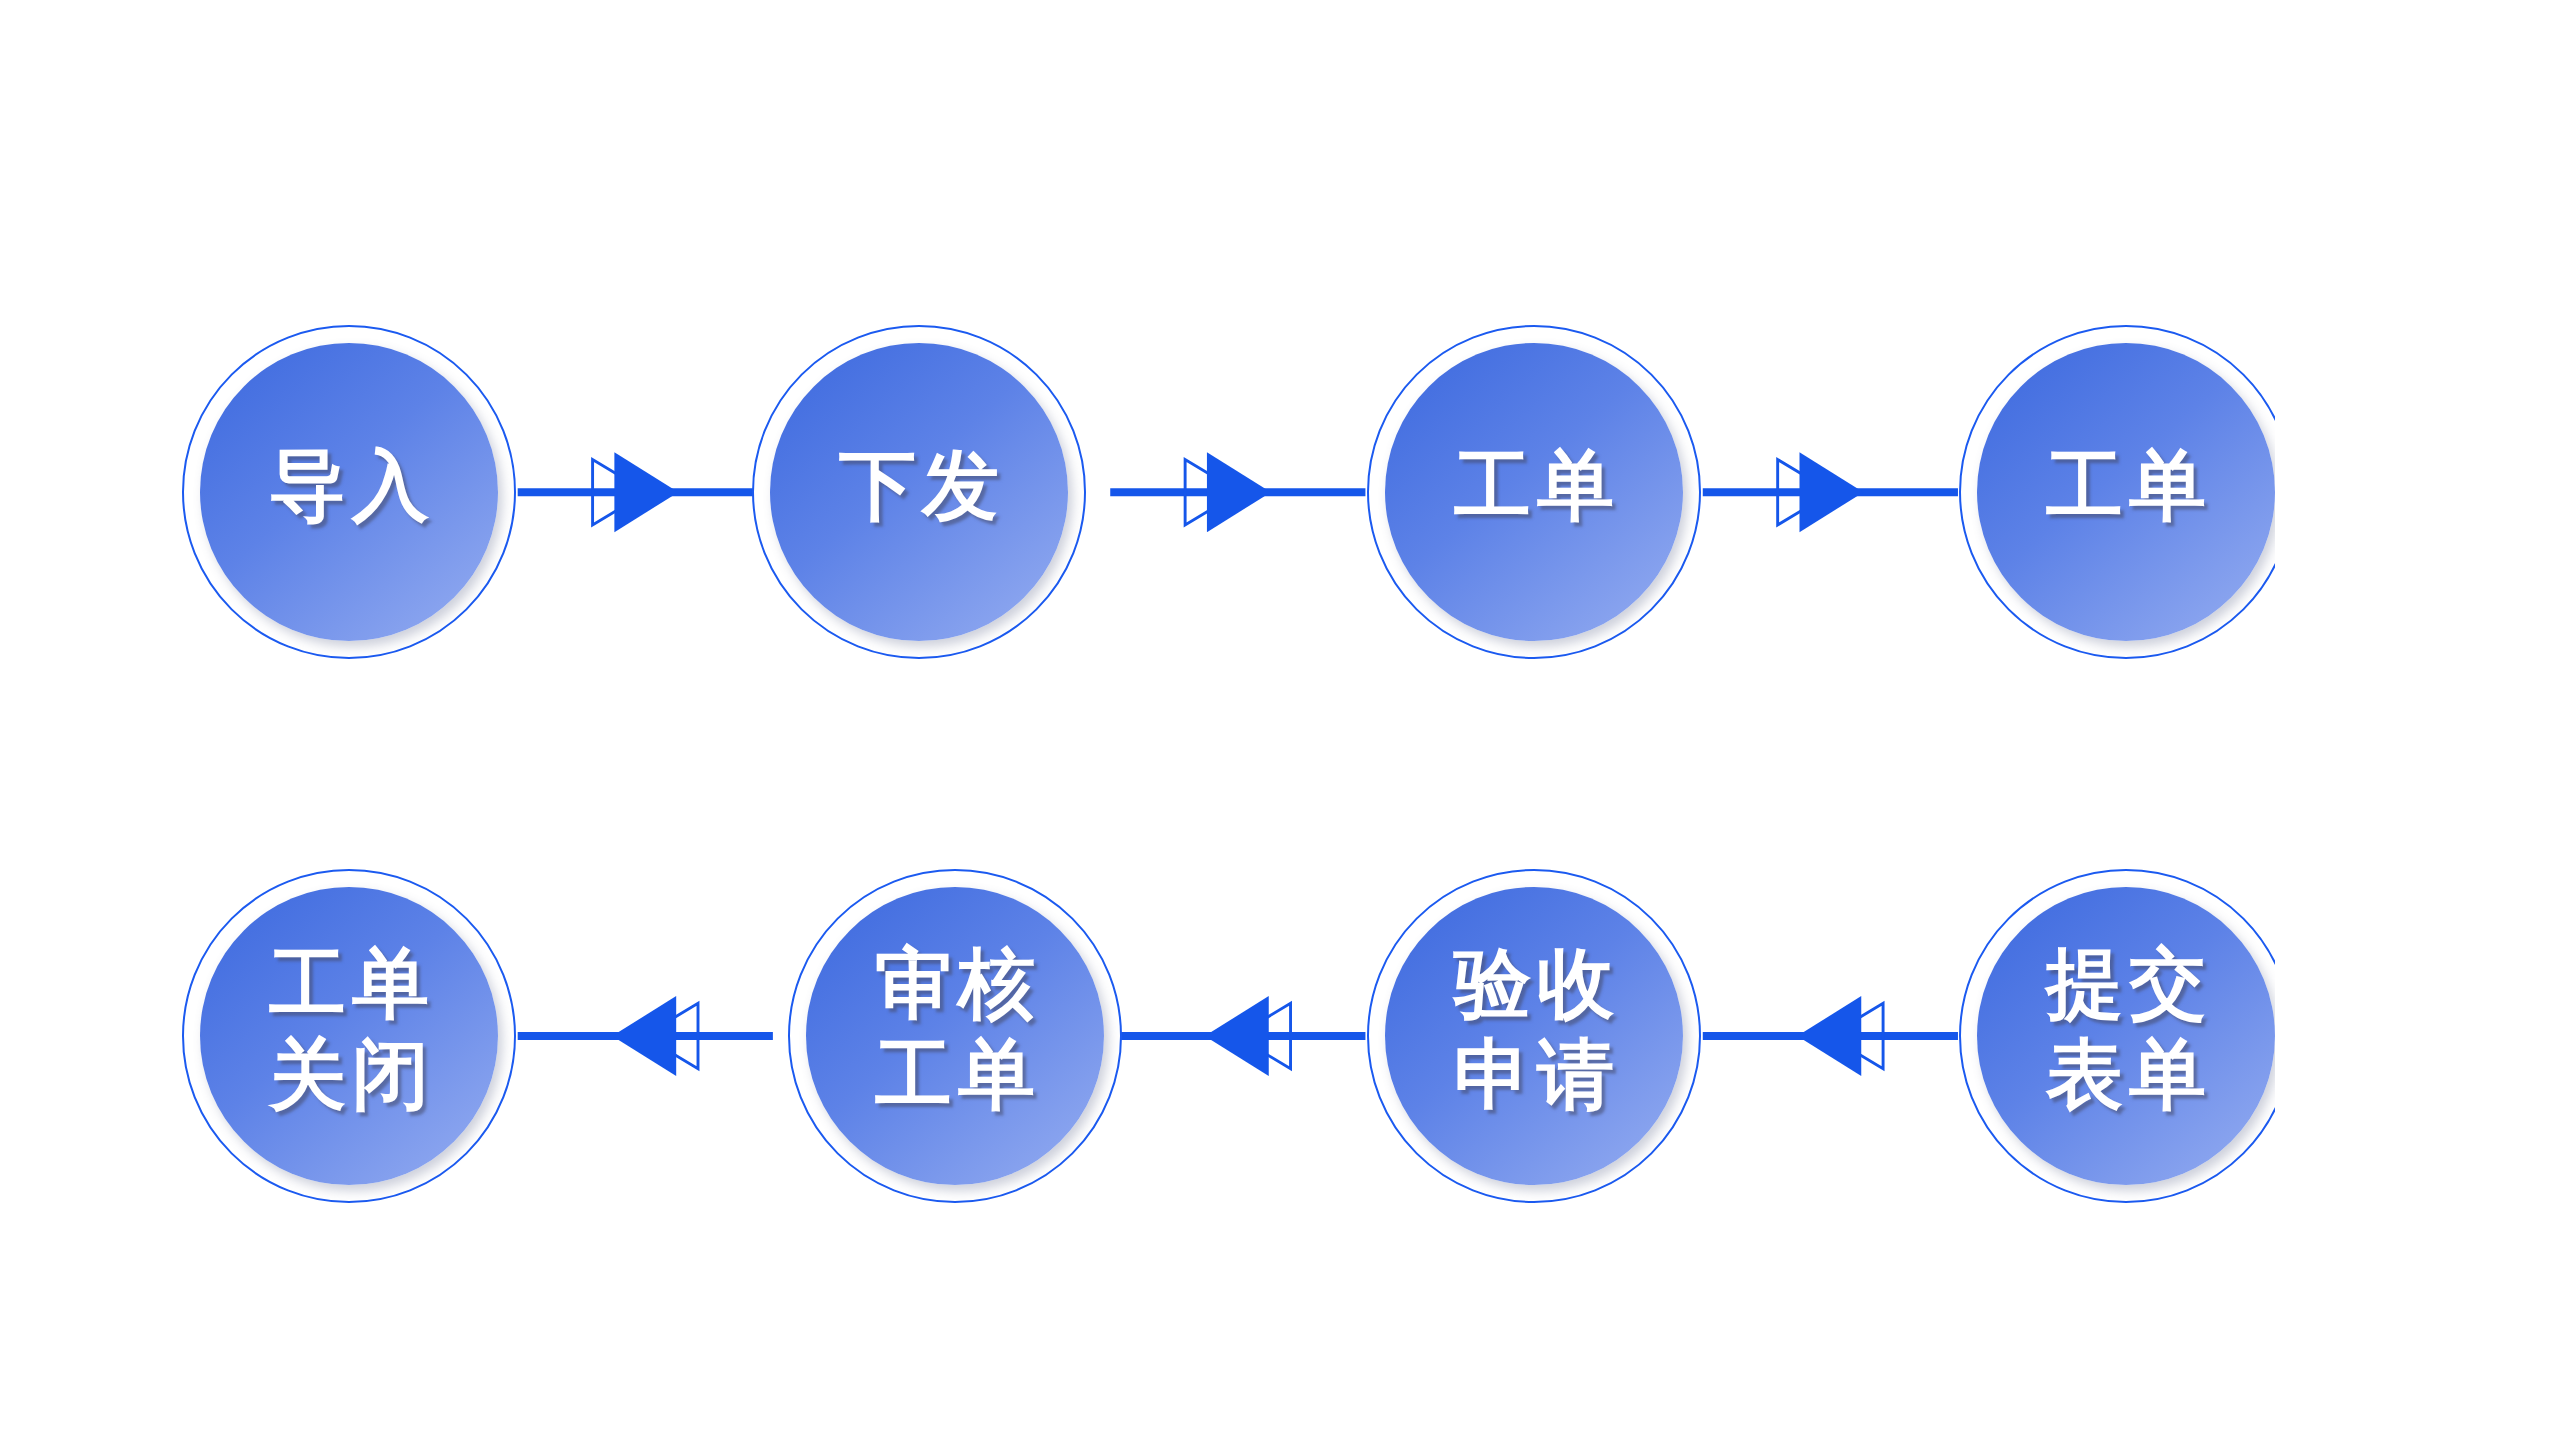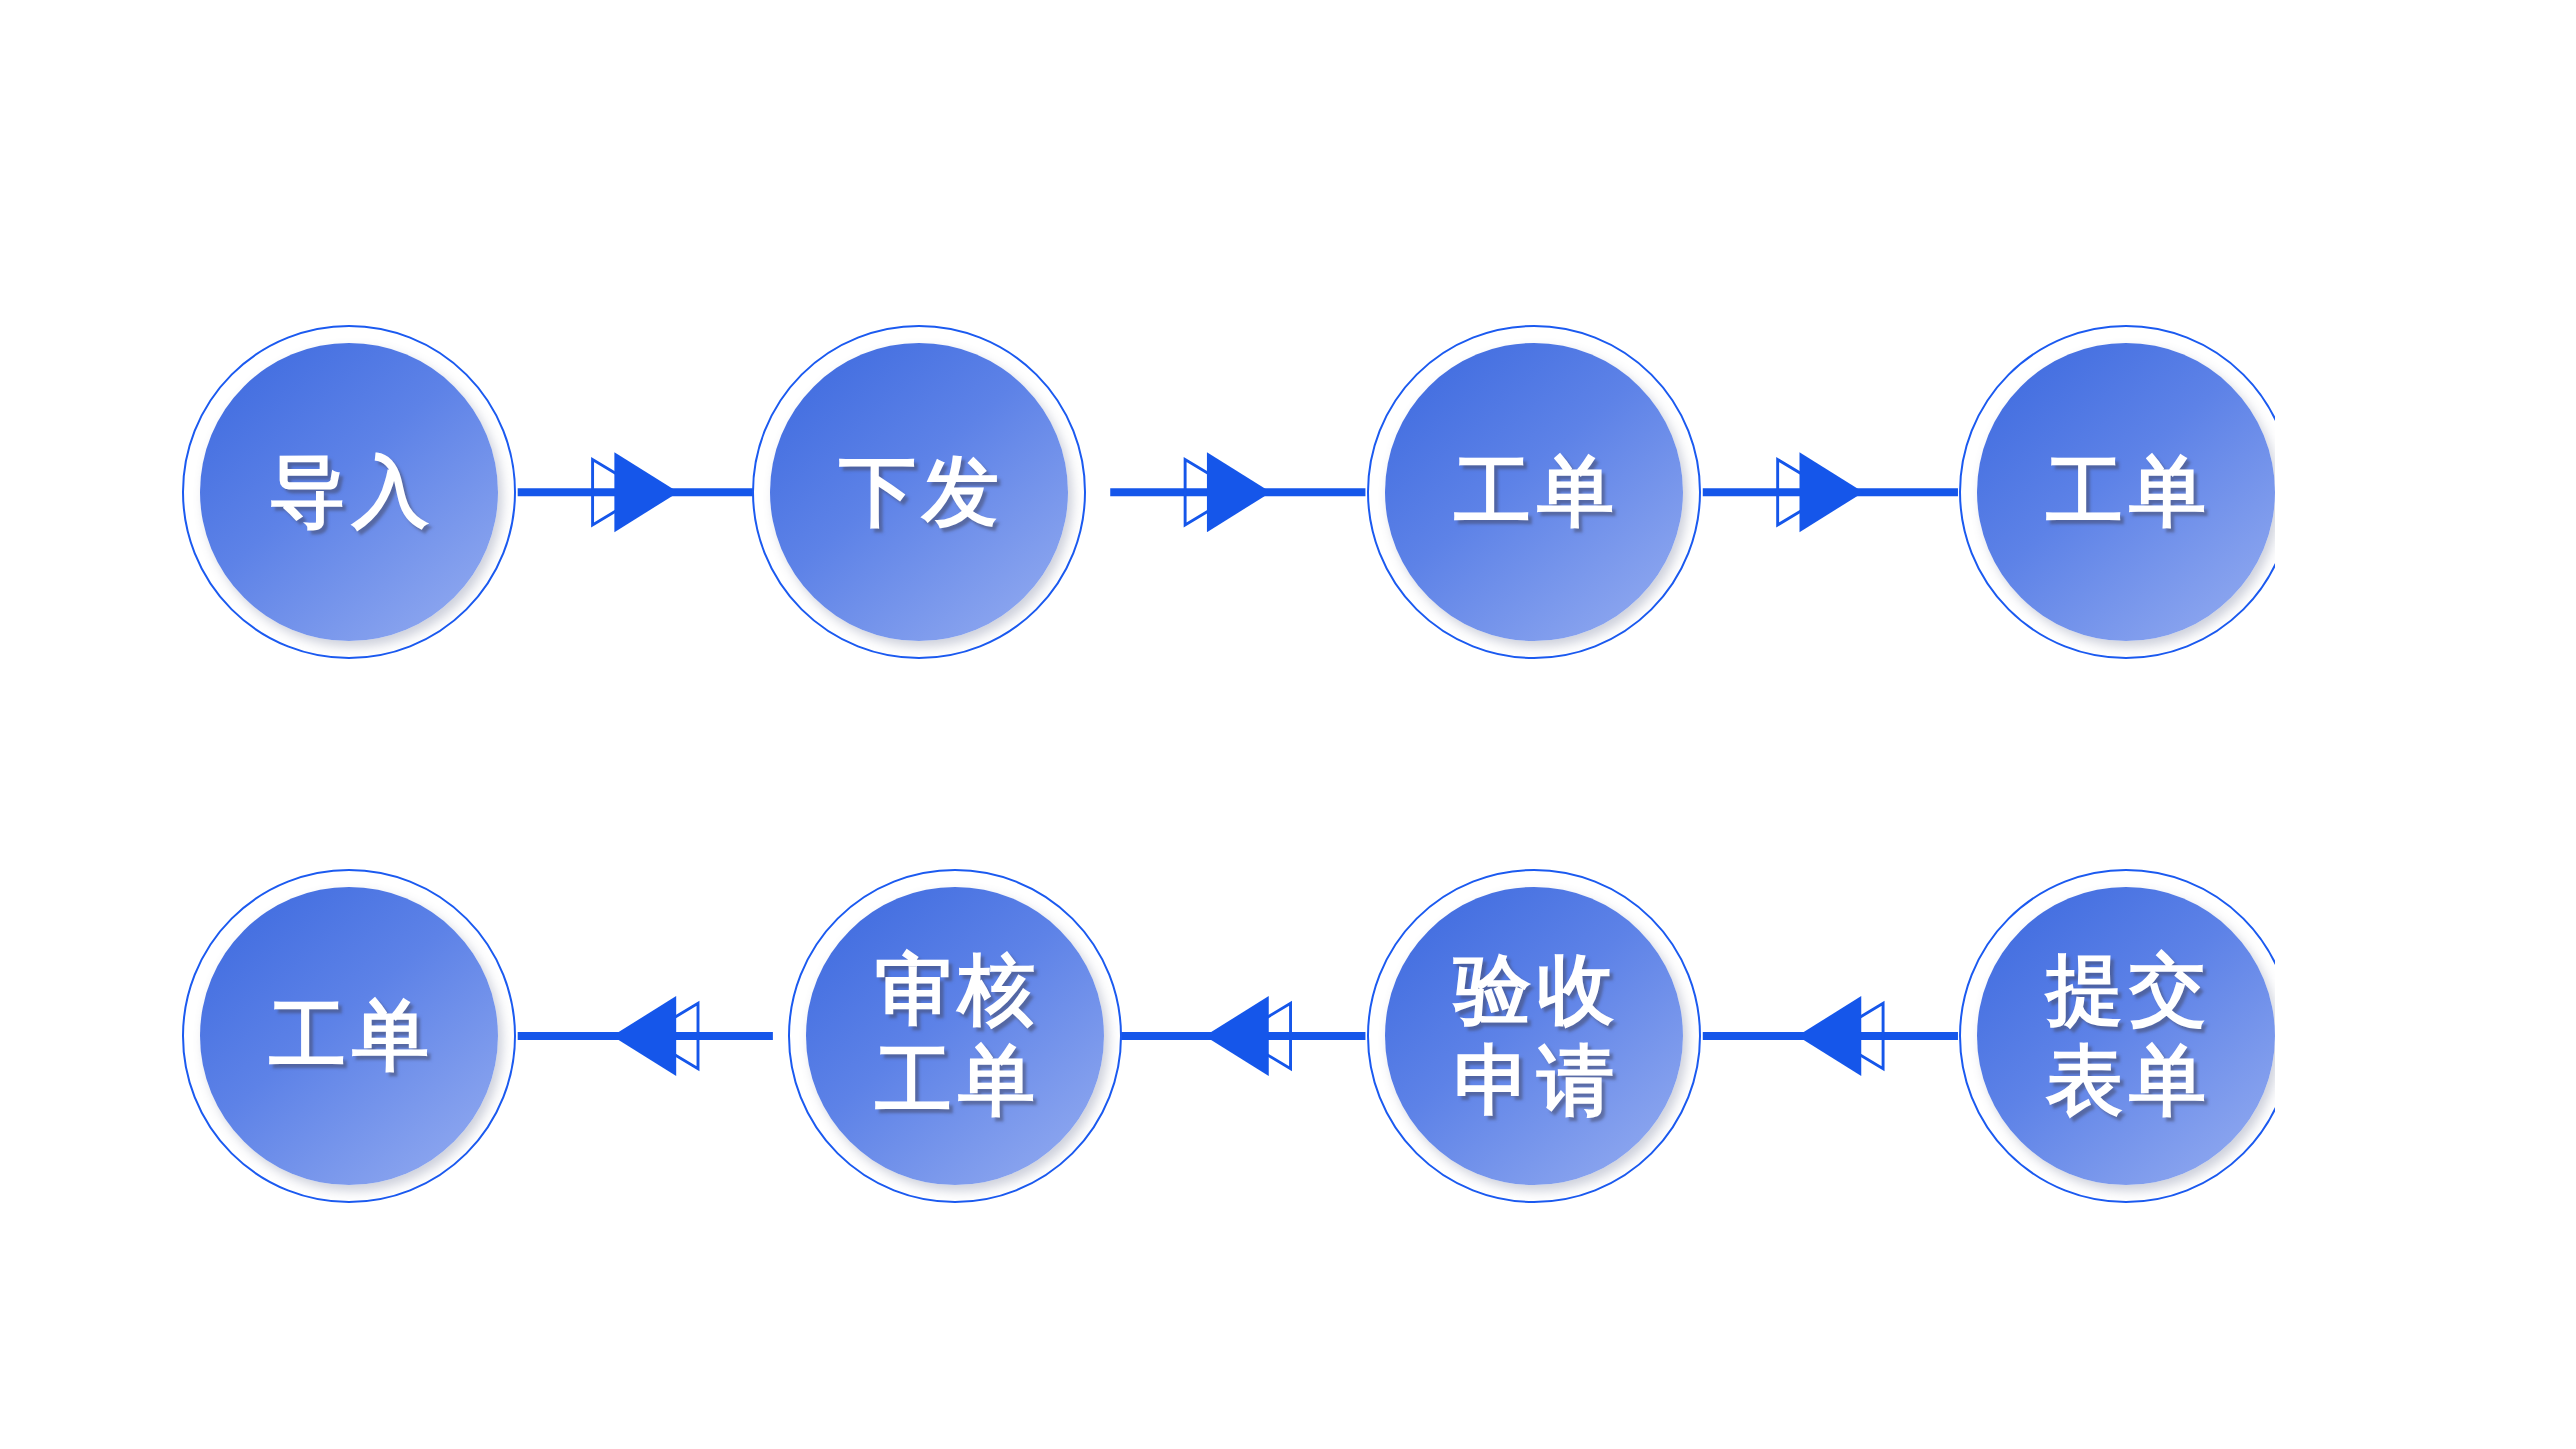--- a/index.html
+++ b/index.html
@@ -1,17 +1,17 @@
 <!DOCTYPE html>
 <html style="font-size:11.6px"><head>
 <meta charset="utf-8">
 <style>
   html,body{margin:0;padding:0;background:#ffffff;}
   .canvas{position:relative;width:2275px;height:1449px;background:#ffffff;overflow:hidden;
-          font-family:Liberation Serif, serif;}
+          font-family:Liberation Mono, monospace;}
   .wires{position:absolute;left:0;top:0;}
   .node{position:absolute;width:334px;height:334px;border-radius:50%;
         background:#ffffff;border:2.9px solid #1b5af0;box-sizing:border-box;
         display:flex;align-items:center;justify-content:center;}
   .core{width:298px;height:298px;border-radius:50%;
         background:linear-gradient(140deg,#3b68de 0%,#5d82e7 45%,#97aef1 100%);
         box-shadow:4.4px 5.8px 10.2px rgba(90,100,135,.30);
         display:flex;flex-direction:column;align-items:center;justify-content:center;}
   .ln{color:#ffffff;font-weight:800;font-size:77px;line-height:1.18;
       letter-spacing:5.8px;text-indent:5.8px;white-space:nowrap;
@@ -74,20 +74,21 @@
   </div>
   <div class="node" style="left:1959px;top:325px">
     <div class="core">
       <span class="ln">工单</span>
     </div>
   </div>
 
   <div class="node" style="left:182px;top:869px">
     <div class="core">
       <span class="ln">工单</span>
+      <span class="ln">关闭</span>
     </div>
   </div>
   <div class="node" style="left:788px;top:869px">
     <div class="core">
       <span class="ln">审核</span>
       <span class="ln">工单</span>
     </div>
   </div>
   <div class="node" style="left:1959px;top:869px">
     <div class="core">

